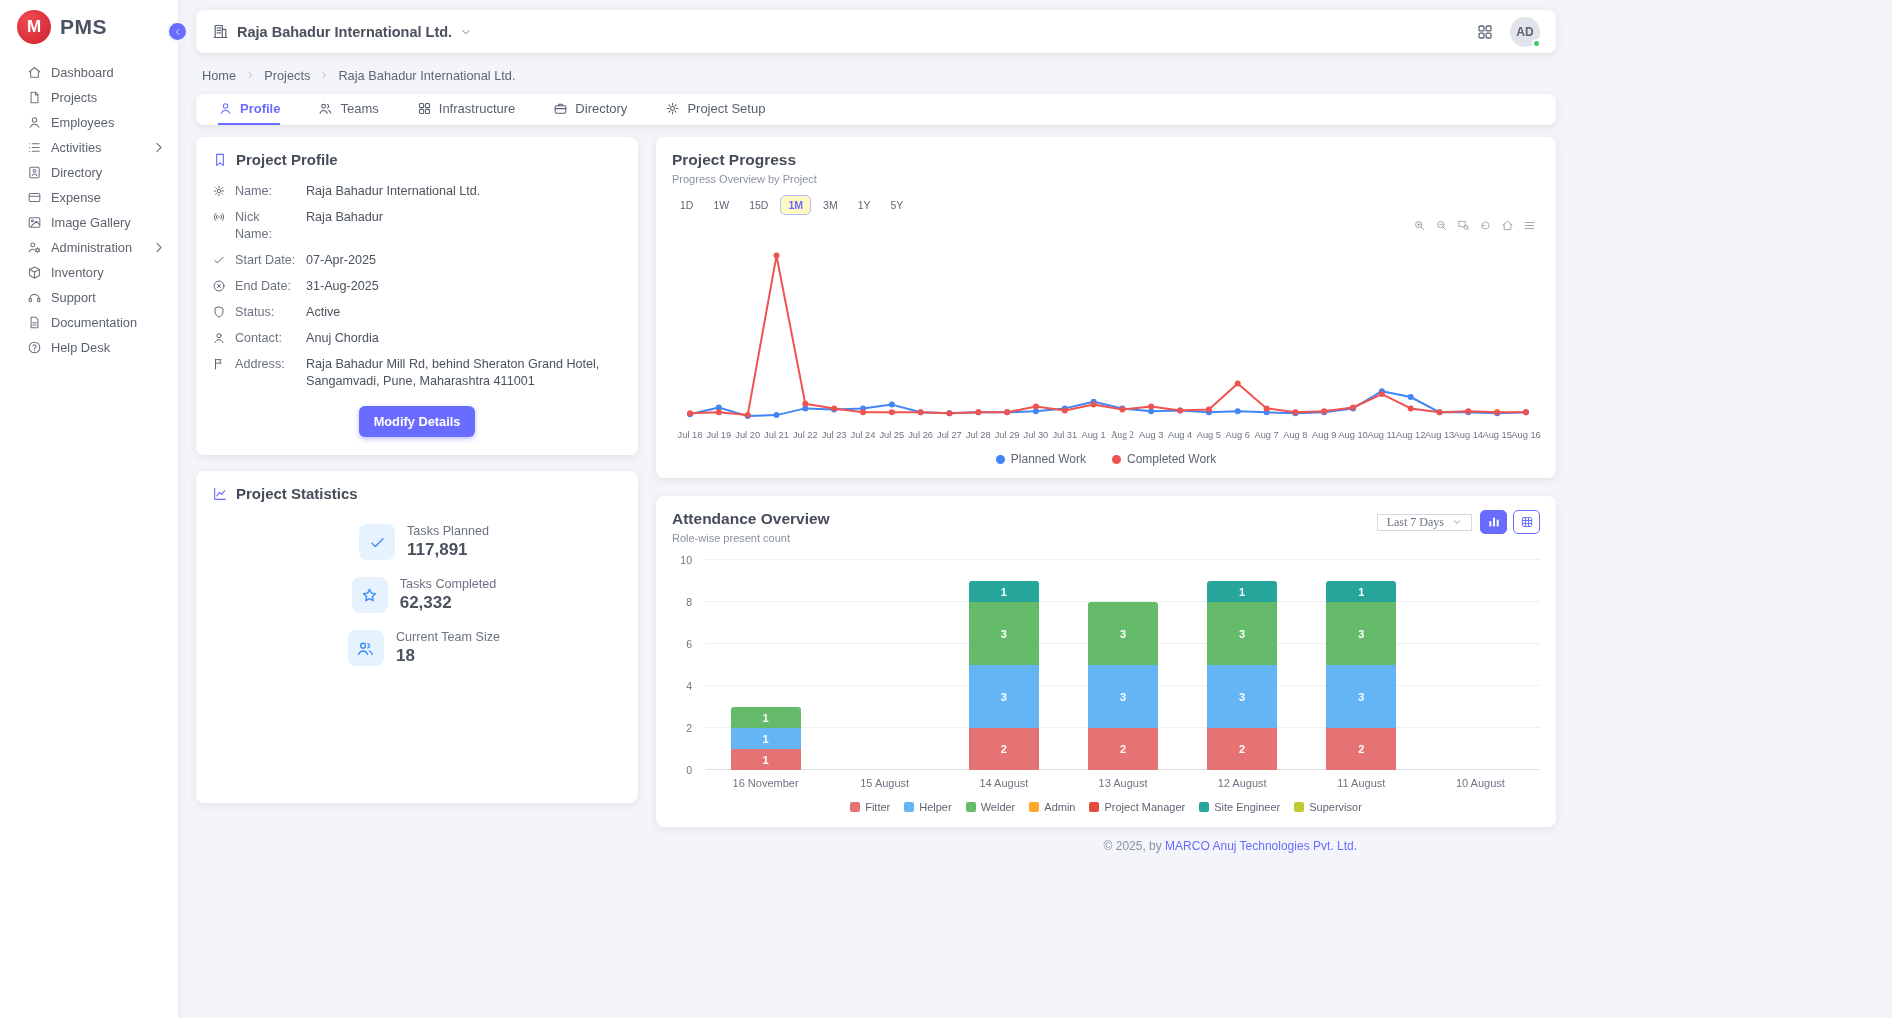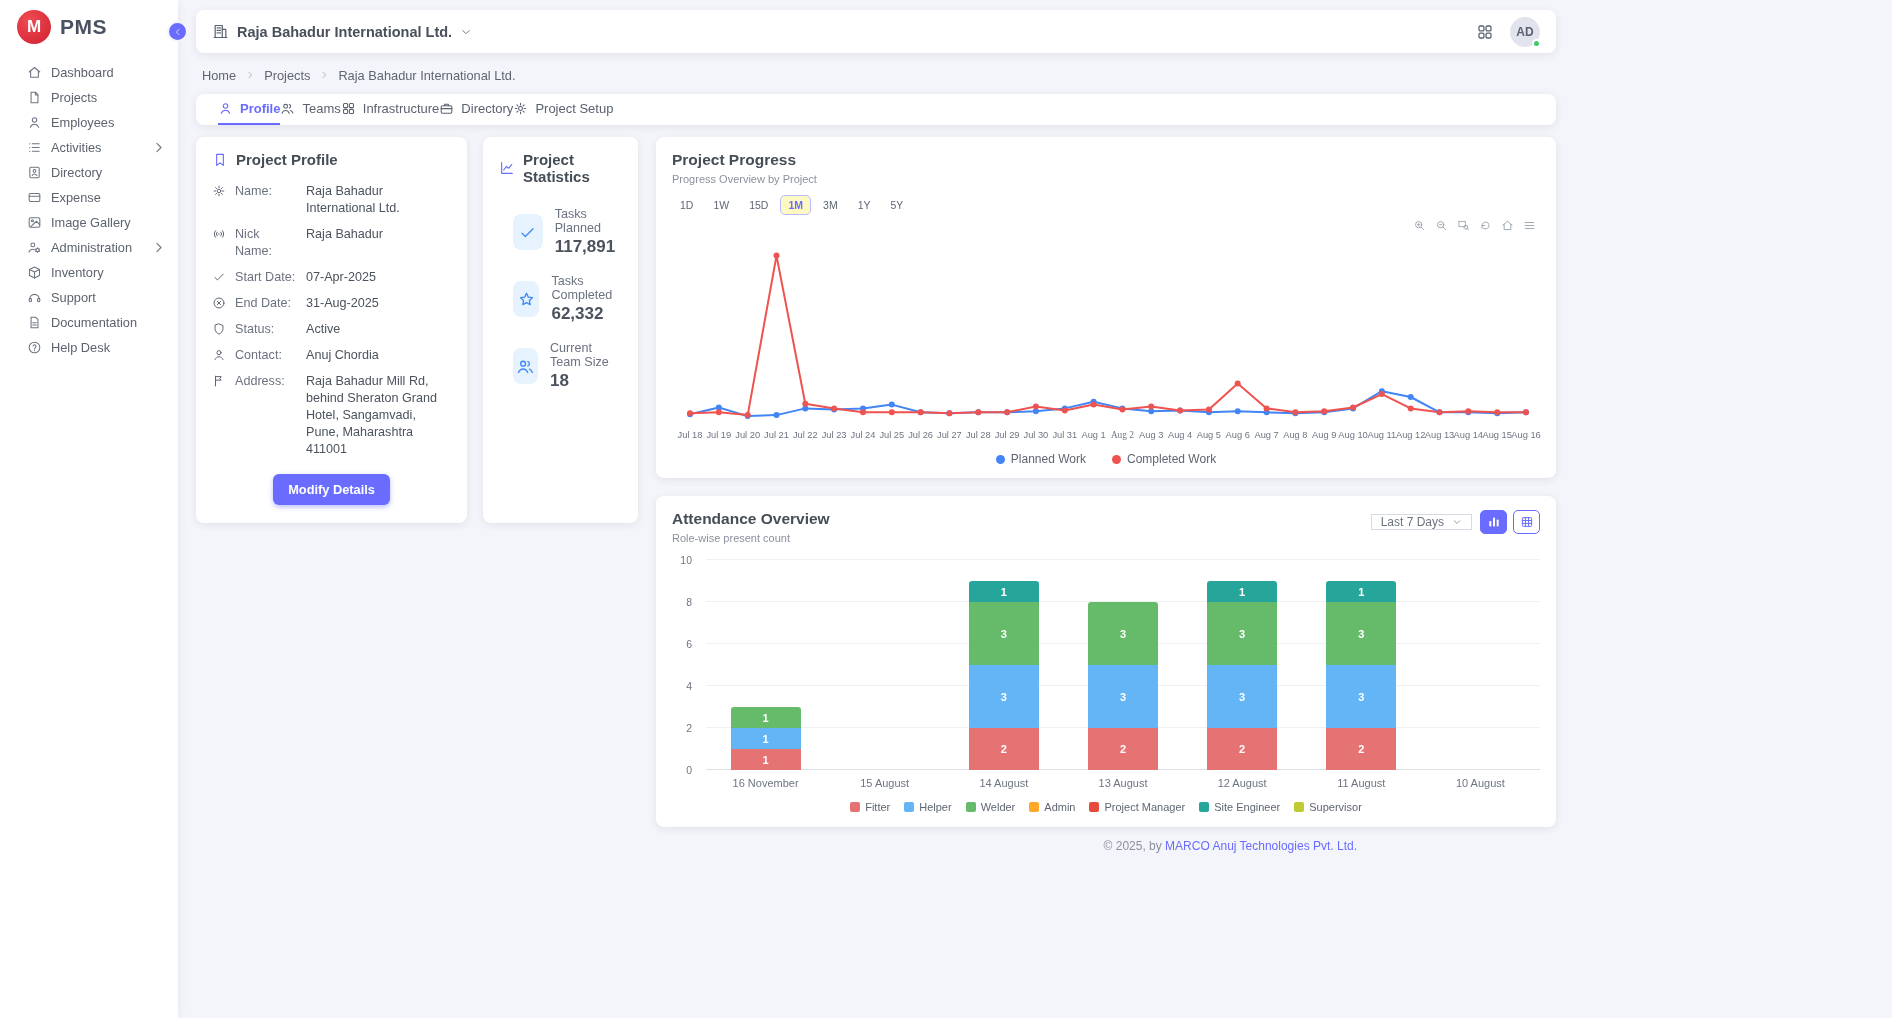--- a/index.html
+++ b/index.html
@@ -43,28 +43,28 @@
     position:relative; cursor:pointer; }
   .status-dot { position:absolute; right:-1px; bottom:-1px; width:9px; height:9px; border-radius:50%;
     background:#3fc968; border:2px solid #fff; }
 
   .breadcrumb { display:flex; align-items:center; gap:9px; margin:13px 0 0 6px;
     font-size:12.8px; color:#5f6673; height:18px; }
   .bc-sep { font-size:10px; color:#9aa0ab; }
   .bc-item { cursor:pointer; }
   .bc-current { cursor:default; }
 
-  .tabbar { height:31px; display:flex; align-items:stretch; padding:0 22px; margin-top:10px; }
+  .tabbar { height:31px; display:flex; align-items:stretch; gap:38px; padding:0 22px; margin-top:10px; }
   .tab { display:flex; align-items:center; gap:7px; font-size:13px; color:#5a6270;
     border-bottom:2px solid transparent; cursor:pointer; }
   .tab .ic { font-size:15px; }
   .tab.active { color:#696cff; border-bottom-color:#696cff; font-weight:bold; }
 
   .content-row { display:flex; gap:18px; margin-top:12px; align-items:flex-start; }
-  .col-left { width:448px; display:flex; flex-direction:row; gap:16px; }
+  .col-left { width:448px; display:flex; flex-direction:column; gap:16px; }
   .col-right { width:900px; display:flex; flex-direction:column; gap:18px; }
 
   
   .profile-card { padding:14px 16px 18px; }
   .card-title-row { display:flex; align-items:center; gap:8px; }
   .title-ic { font-size:16px; color:#696cff; }
   .card-title { font-size:15px; font-weight:bold; color:#454d57; }
   .card-title.big { font-size:15.5px; }
   .card-sub { font-size:11px; color:#8a919e; margin-top:4px; }
   .fields { margin-top:15px; display:flex; flex-direction:column; gap:9px; }
@@ -103,21 +103,21 @@
   .xlab { position:absolute; top:0; transform:translateX(-50%); font-size:9.3px; color:#6e7582; white-space:nowrap; }
   .line-legend { display:flex; justify-content:center; gap:26px; margin-top:9px; }
   .lg-item { display:flex; align-items:center; gap:6px; font-size:12px; color:#5f6673; cursor:pointer; }
   .lg-dot { width:9px; height:9px; border-radius:50%; }
 
   
   .attendance-card { padding:14px 16px 14px; }
   .att-head { display:flex; justify-content:space-between; align-items:flex-start; }
   .att-controls { display:flex; gap:8px; align-items:center; }
   .select { display:flex; align-items:center; gap:8px; border:1px solid #d6dae2; border-radius:0;
-    padding:0 9px; font-size:12px; color:#6b7280; cursor:pointer; background:#fff; }
+    padding:0 9px; font-size:12px; color:#6b7280; cursor:pointer; background:#fff;font-family:Liberation Serif, serif; }
   .sel-chev { font-size:10px; }
   .view-toggles { display:flex; gap:6px; }
   .toggle-btn { width:27px; height:24px; border-radius:5px; border:1px solid #696cff; background:#fff;
     color:#696cff; display:flex; align-items:center; justify-content:center; cursor:pointer; font-size:14px; }
   .toggle-btn.active { background:#696cff; color:#fff; }
   .bar-chart { position:relative; margin-top:16px; padding-left:34px; }
   .bar-plot { position:relative; height:210px; }
   #bar-grid { position:absolute; inset:0; }
   .gridline { position:absolute; left:0; right:0; border-top:1px solid #eef0f4; }
   .gridline.baseline { border-top-color:#dde1e7; }

